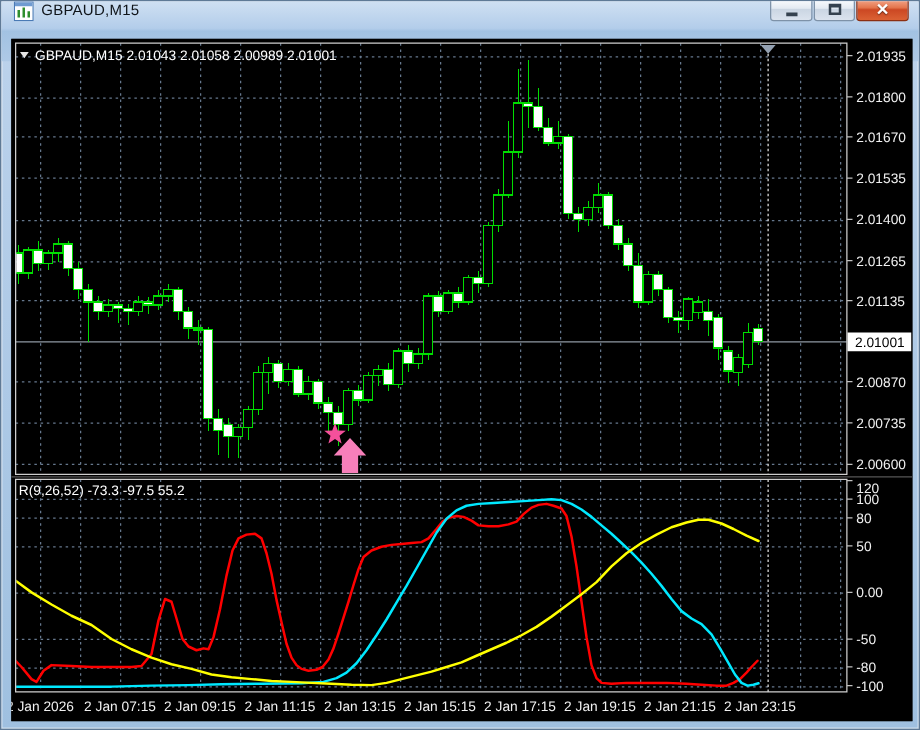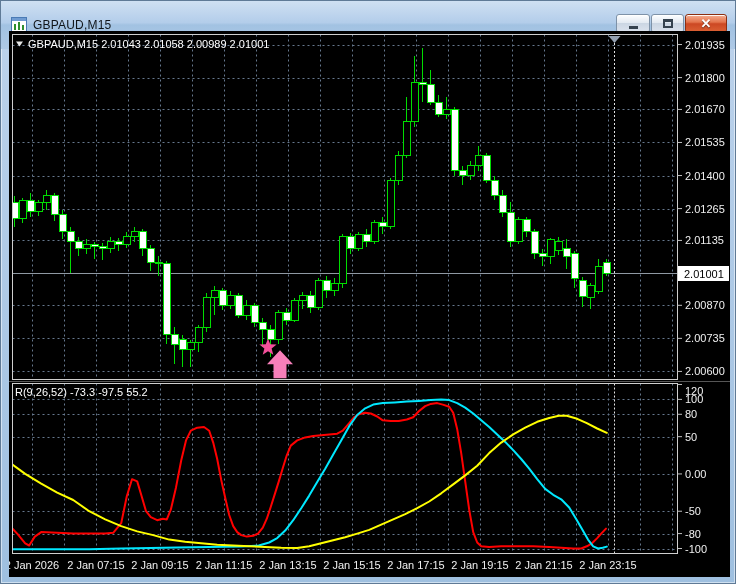--- a/index.html
+++ b/index.html
@@ -7,21 +7,21 @@
   .window{
     position:relative;width:736px;height:584px;
     background:linear-gradient(#bdd3ec,#9fc0e0);
     border:1px solid #5f7a96;
     box-shadow:inset 0 0 0 1px rgba(255,255,255,.5);
     font-family:"Liberation Sans",sans-serif;
     overflow:hidden;
   }
   .titlebar{position:absolute;left:0;top:0;width:100%;height:48px;
     background:linear-gradient(#cfe0f2,#b3cdea 45%,#a2c2e2 50%,#aec9e6);
-    display:flex;align-items:center;padding:0 8px 0 10px;}
+    display:flex;align-items:flex-start;padding:0 8px 0 10px;}
   .app-icon{width:16px;height:16px;margin-right:6px;flex:0 0 auto;}
   .win-title{font-size:12px;color:#10151a;letter-spacing:.2px;flex:1 1 auto;
     white-space:nowrap;overflow:hidden;}
   .win-buttons{display:flex;gap:1px;margin-top:-3px;}
   .wbtn{height:19px;border:1px solid #7e92a8;border-radius:3px;
     background:linear-gradient(#fdfeff,#e3eaf2 45%,#cbd6e3 50%,#dbe3ee);
     box-shadow:inset 0 1px 0 rgba(255,255,255,.9);
     display:flex;align-items:center;justify-content:center;cursor:default;}
   .wbtn.min{width:34px;}
   .wbtn.max{width:33px;}

